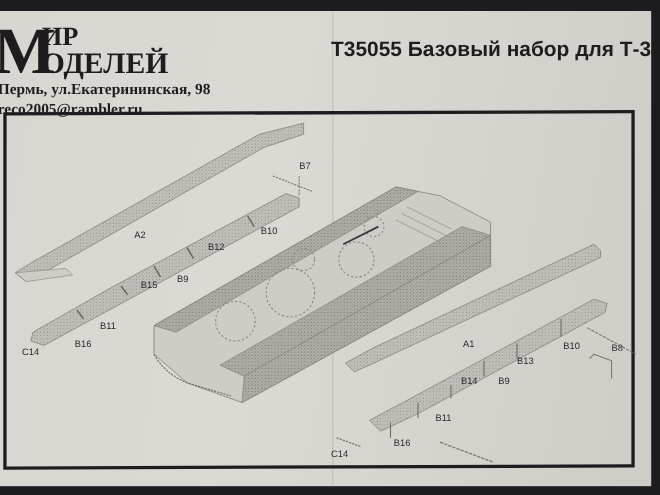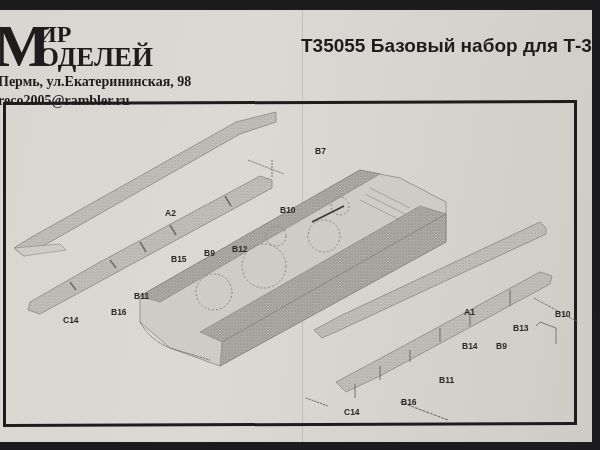--- a/index.html
+++ b/index.html
@@ -44,22 +44,22 @@
       position: absolute; left: 301px; top: 25px;
       font-family: "Liberation Sans", sans-serif; font-weight: bold; font-size: 19px; color: #1e1c1c;
       white-space: nowrap;
     }
     .frame {
       position: absolute; left: 3px; top: 91px; width: 568px; height: 319px;
       border: 3px solid #1e1c1c; border-right-width: 3px;
       transform: skewY(-0.2deg);
     }
     .lbl {
-      position: absolute; font-family: "Liberation Sans", sans-serif; font-weight: bold;
-      font-size: 8.5px; color: #2a2828; white-space: nowrap; margin-left: 43px;
+      position: absolute; font-family: "Liberation Sans", sans-serif; font-weight: normal;
+      font-size: 8.5px; color: #2a2828; white-space: nowrap;
     }
     svg.art { position: absolute; left: 0; top: 0; }
   </style>
 </head>
 <body>
 
 <div class="sheet">
   <div class="fold"></div>
 
   <div class="logo">
@@ -154,21 +154,21 @@
     </g>
 
     <g stroke="#7a7772" stroke-width="1.2" fill="none">
       <line x1="400" y1="392" x2="448" y2="410" stroke-dasharray="3,1"></line>
     </g>
   </svg>
 
   <span class="lbl" style="left:122px;top:198px">A2</span>
   <span class="lbl" style="left:272px;top:136px">B7</span>
   <span class="lbl" style="left:237px;top:195px">B10</span>
-  <span class="lbl" style="left:189px;top:234px">B12</span>
+  <span class="lbl" style="left:189px;top:209px">B12</span>
   <span class="lbl" style="left:161px;top:238px">B9</span>
   <span class="lbl" style="left:128px;top:244px">B15</span>
   <span class="lbl" style="left:91px;top:281px">B11</span>
   <span class="lbl" style="left:68px;top:297px">B16</span>
   <span class="lbl" style="left:20px;top:305px">C14</span>
 
   <span class="lbl" style="left:421px;top:297px">A1</span>
   <span class="lbl" style="left:556px;top:301px">B8</span>
   <span class="lbl" style="left:512px;top:299px">B10</span>
   <span class="lbl" style="left:470px;top:313px">B13</span>

